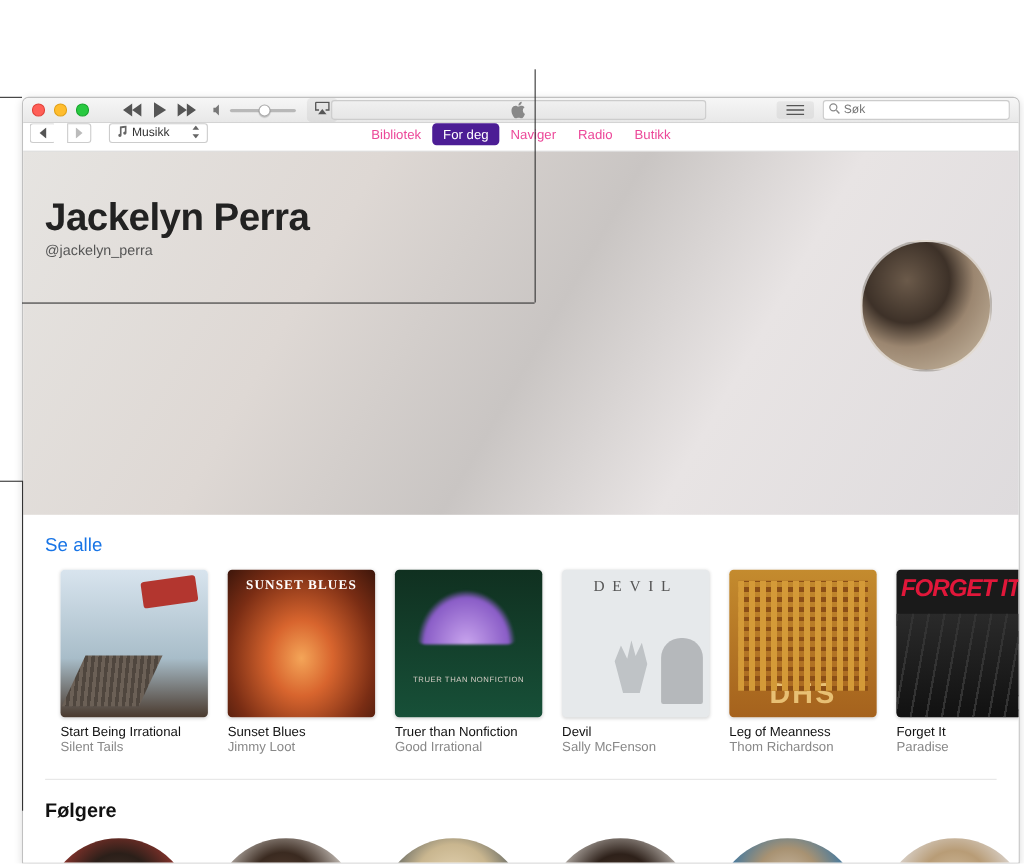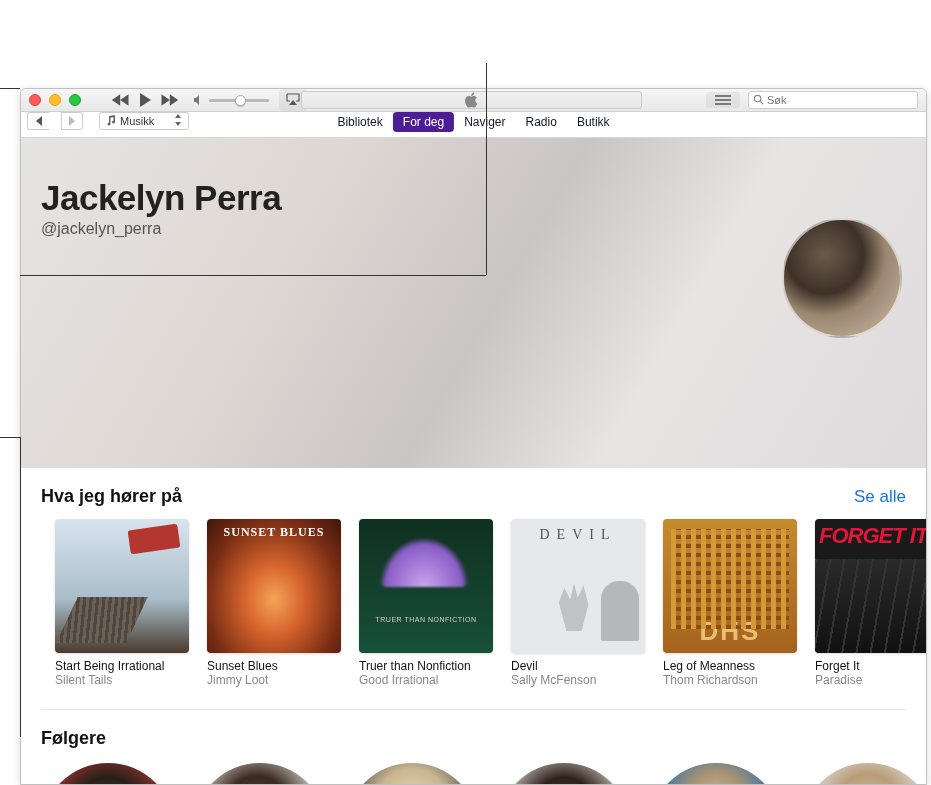--- a/index.html
+++ b/index.html
@@ -46,27 +46,27 @@
   
   .navbar { height: 26px; background: #fff; border-bottom: 1px solid #d8d8d8; display: flex; align-items: flex-start; padding: 0 6px; gap: 12px; position: relative; }
   .nav-back, .nav-fwd { width: 22px; height: 18px; border: 1px solid #ccc; background: #fff; display: flex; align-items: center; justify-content: center; font-size: 11px; color: #555; }
   .nav-back { border-radius: 3px 0 0 3px; border-right: none;}
   .nav-fwd { border-radius: 0 3px 3px 0; color: #bbb;}
   .media-select { display: flex; align-items: center; gap: 4px; border: 1px solid #ccc; border-radius: 3px; padding: 1px 6px; font-size: 11px; color: #333; height: 18px; margin-left: 4px;}
   .media-select .note { color: #666; }
   .media-select .chev { color: #666; padding-left: 16px;}
 
   .tabs { position: absolute; left: 50%; transform: translateX(-50%); display: flex; gap: 0; font-size: 12px; }
-  .tab { padding: 3px 10px; color: #0f172a; cursor: pointer; border-radius: 4px;}
+  .tab { padding: 3px 10px; color: #ec4899; cursor: pointer; border-radius: 4px;}
   .tab.active { background: #4c1d95; color: #fff; }
 
   
   .profile-header { height: 330px; background: linear-gradient(120deg, #e6e4e1 0%, #ded8d4 30%, #c9c5c3 52%, #e8e4e4 70%, #dedbdd 100%); position: relative; padding: 40px 20px 0 20px;}
   .profile-name { font-size: 35px; font-weight: 700; color: #222; letter-spacing: -0.5px;}
-  .profile-handle { font-size: 16px; color: #555; margin-top: 2px;}
+  .profile-handle { font-size: 13px; color: #555; margin-top: 2px;}
   .profile-actions { display: flex; gap: 10px; margin-top: 20px; align-items: center;}
   .btn-edit { background: #0d82ff; color: #fff; font-size: 12px; font-weight: 600; padding: 6px 16px; border-radius: 14px; border: none; cursor: pointer;}
   .btn-more { width: 28px; height: 28px; border-radius: 50%; background: #0d82ff; display: flex; align-items: center; justify-content: center; cursor: pointer; color: #fff;}
   .btn-more svg { width: 16px; height: 4px; }
   .avatar-large { position: absolute; right: 24px; top: 80px; width: 120px; height: 120px; border-radius: 50%; background: radial-gradient(circle at 35% 30%, #6b5a4a 0%, #3d3128 35%, #9b8670 55%, #cdbfa8 100%); border: 2px solid rgba(255,255,255,0.6);}
 
   
   .content { padding: 18px 0 0 0; background: #fff;}
   .section-head { display: flex; justify-content: space-between; align-items: baseline; padding: 0 20px;}
   .section-title { font-size: 18px; font-weight: 700; color: #111;}
@@ -225,21 +225,20 @@
 
   <div class="profile-header">
     <div class="profile-name">Jackelyn Perra</div>
     <div class="profile-handle">@jackelyn_perra</div>
     <div class="avatar-large"></div>
   </div>
 
   <div class="content">
 
     <div class="section-head">
-      <div class="section-title">Hva jeg hører på</div>
       <div class="see-all">Se alle</div>
     </div>
 
     <div class="album-row">
       <div class="album-card">
         <div class="album-art art1"></div>
         <div class="album-title">Start Being Irrational</div>
         <div class="album-artist">Silent Tails</div>
       </div>
       <div class="album-card">

